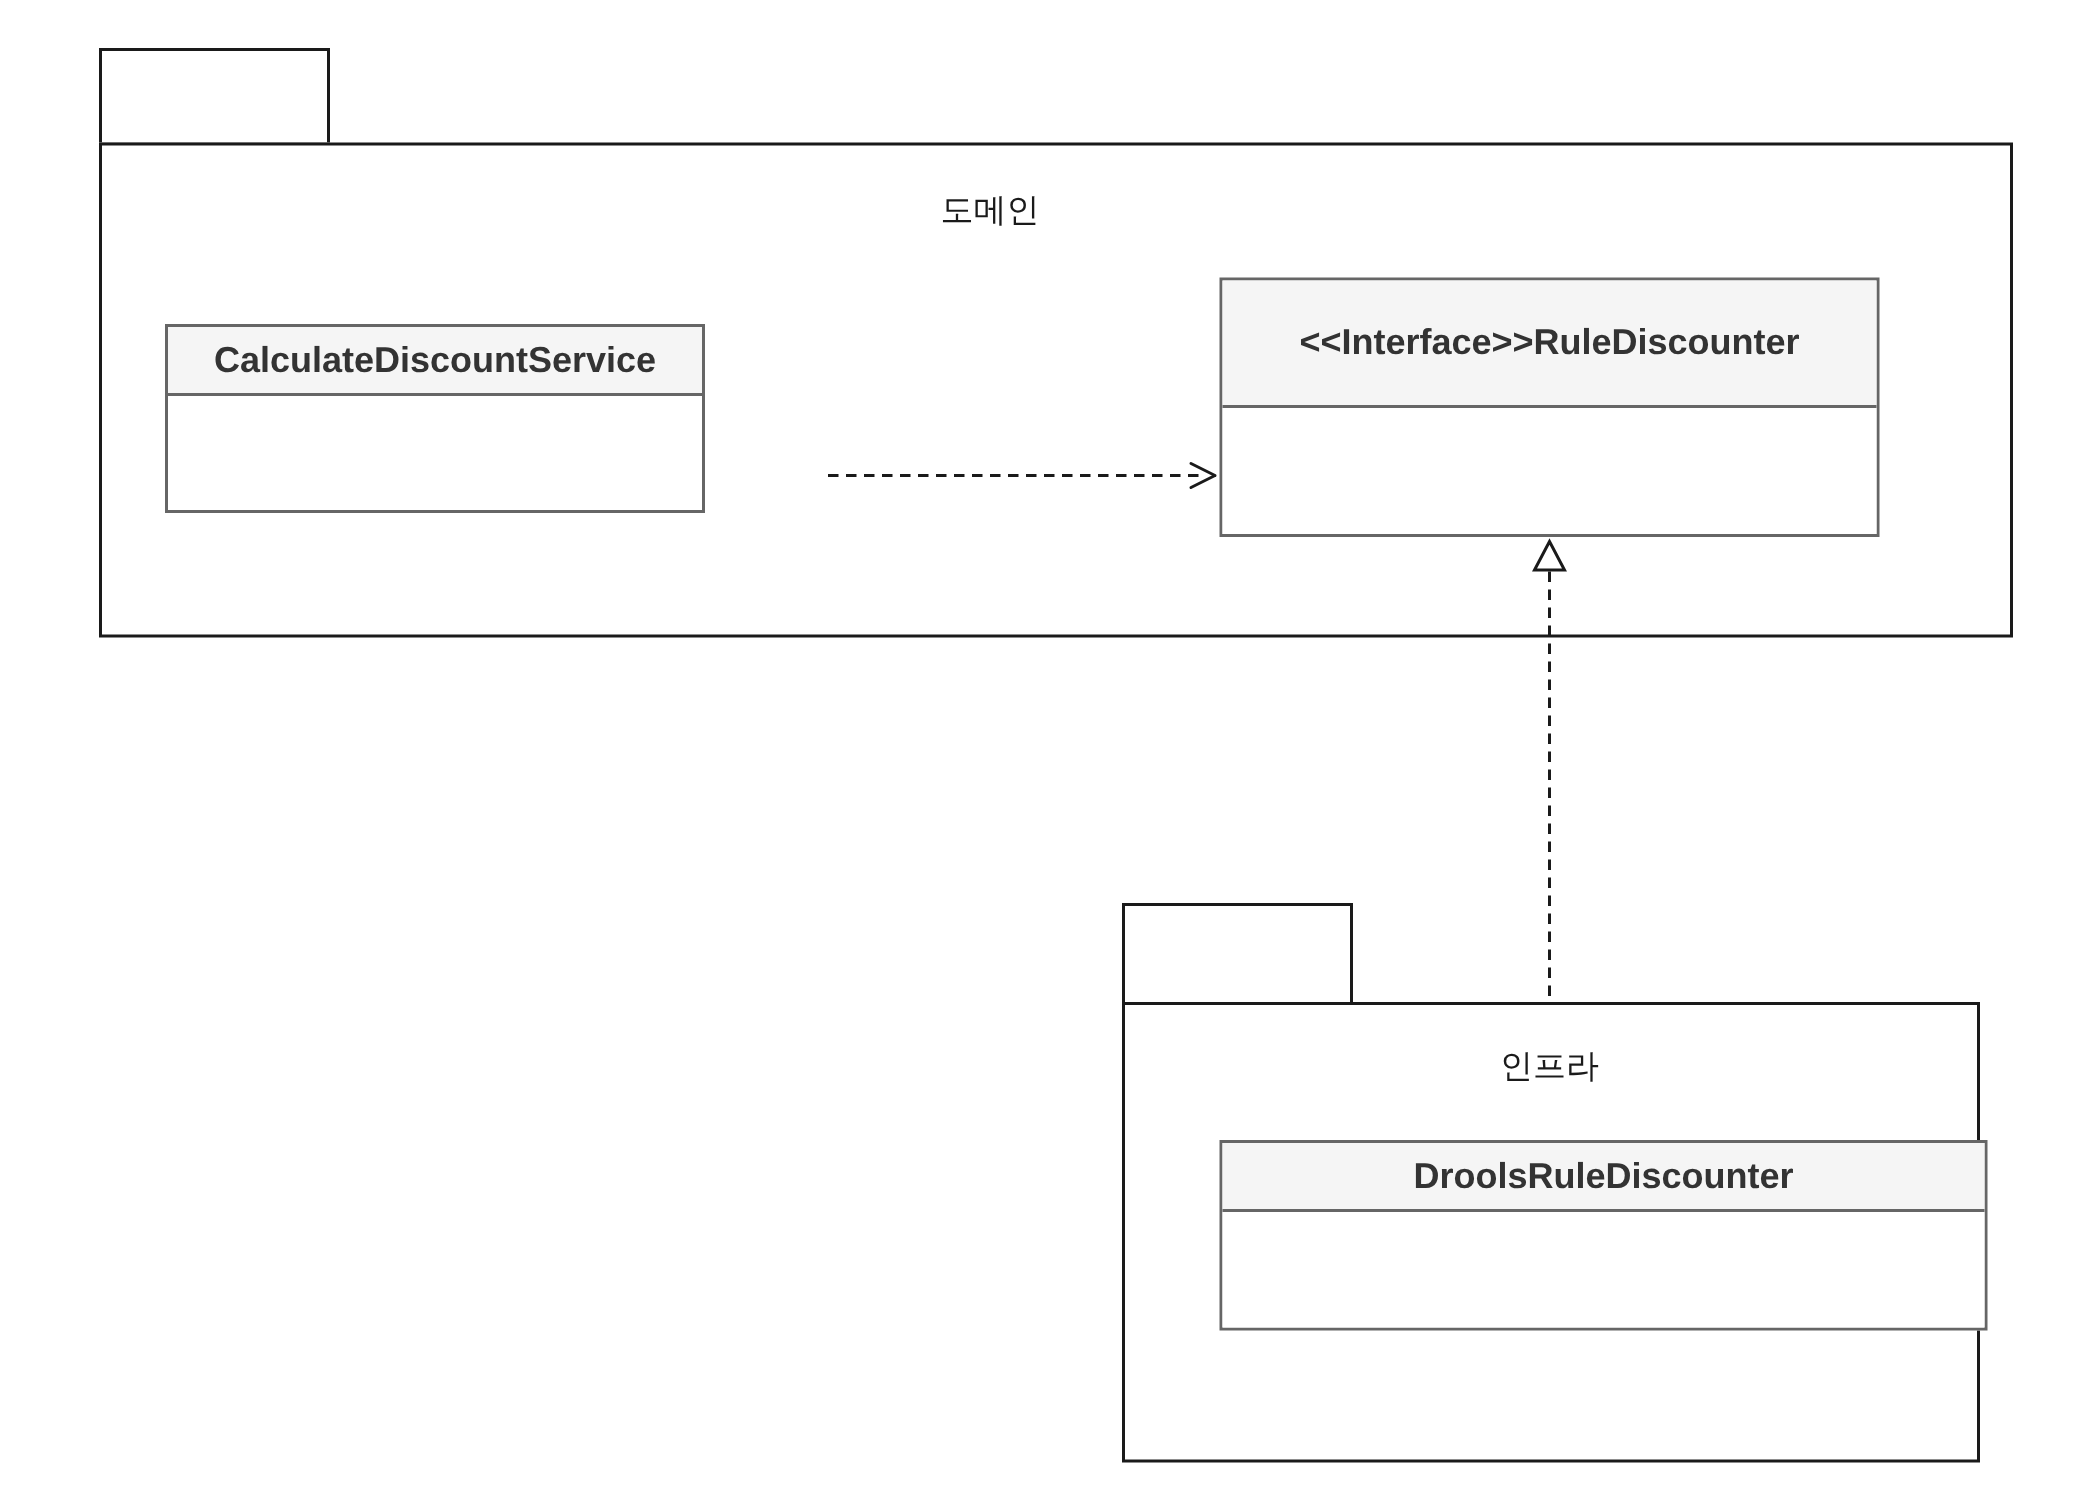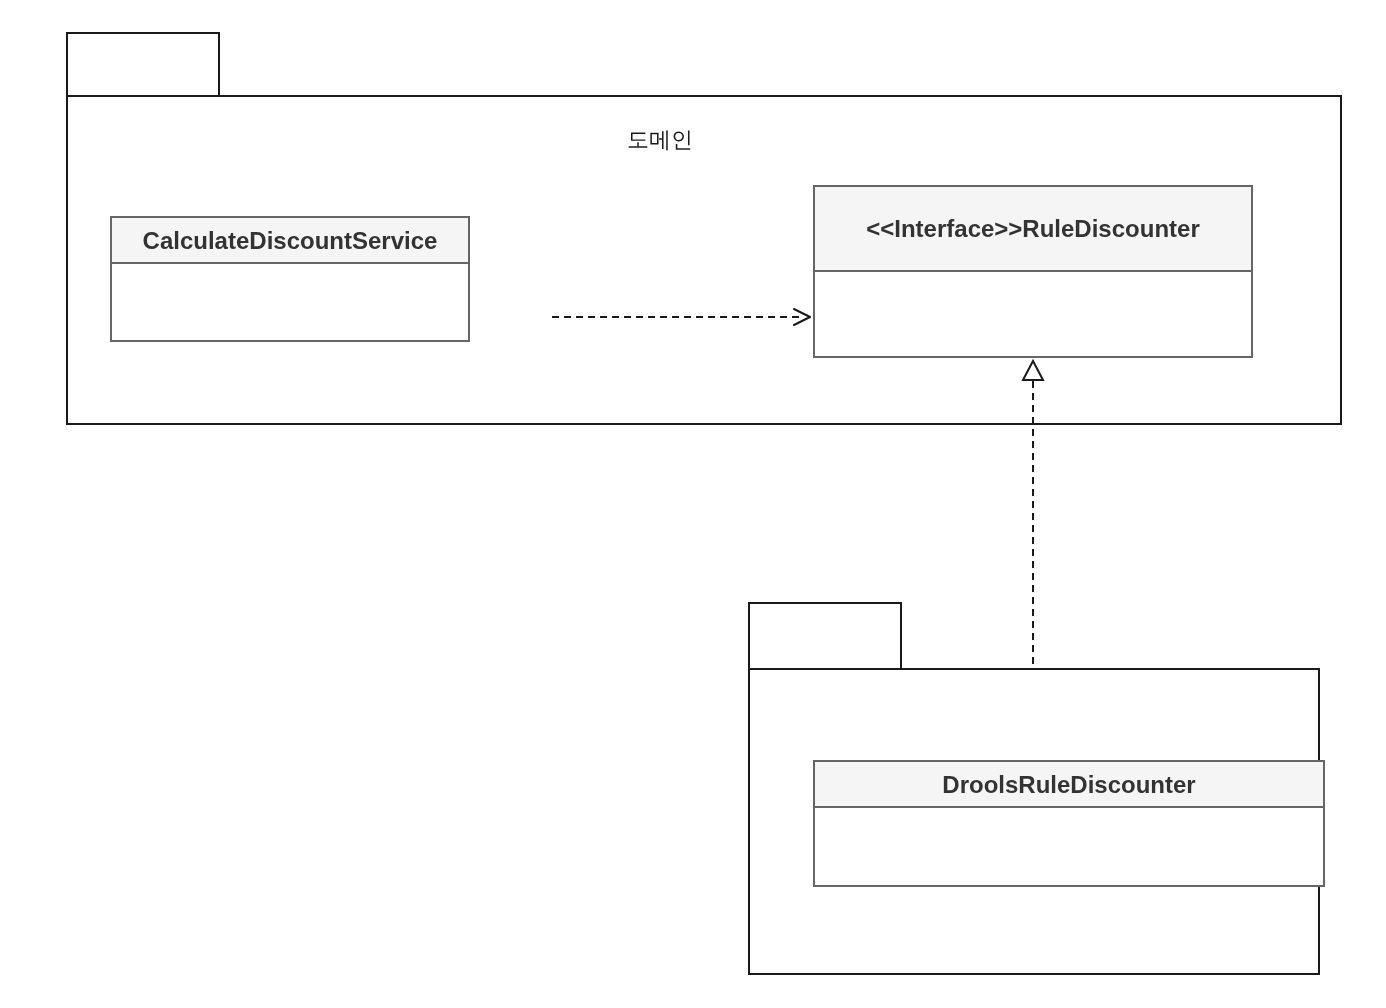--- a/index.html
+++ b/index.html
@@ -98,20 +98,21 @@
   <div class="uml-class rule-discounter">
     <div class="uml-class-header">
       <span>&lt;&lt;Interface&gt;&gt;</span>
       <span>RuleDiscounter</span>
     </div>
     <div class="uml-class-body"></div>
   </div>
 
   <div class="pkg-tab infra-tab"></div>
   <div class="pkg-body infra-body"></div>
+  <div class="pkg-label infra-label">인프라</div>
 
   <div class="uml-class drools">
     <div class="uml-class-header">
       <span>DroolsRuleDiscounter</span>
     </div>
     <div class="uml-class-body"></div>
   </div>
 
   <svg class="overlay" width="1386" height="1008" viewBox="0 0 1386 1008" xmlns="http://www.w3.org/2000/svg">
 

